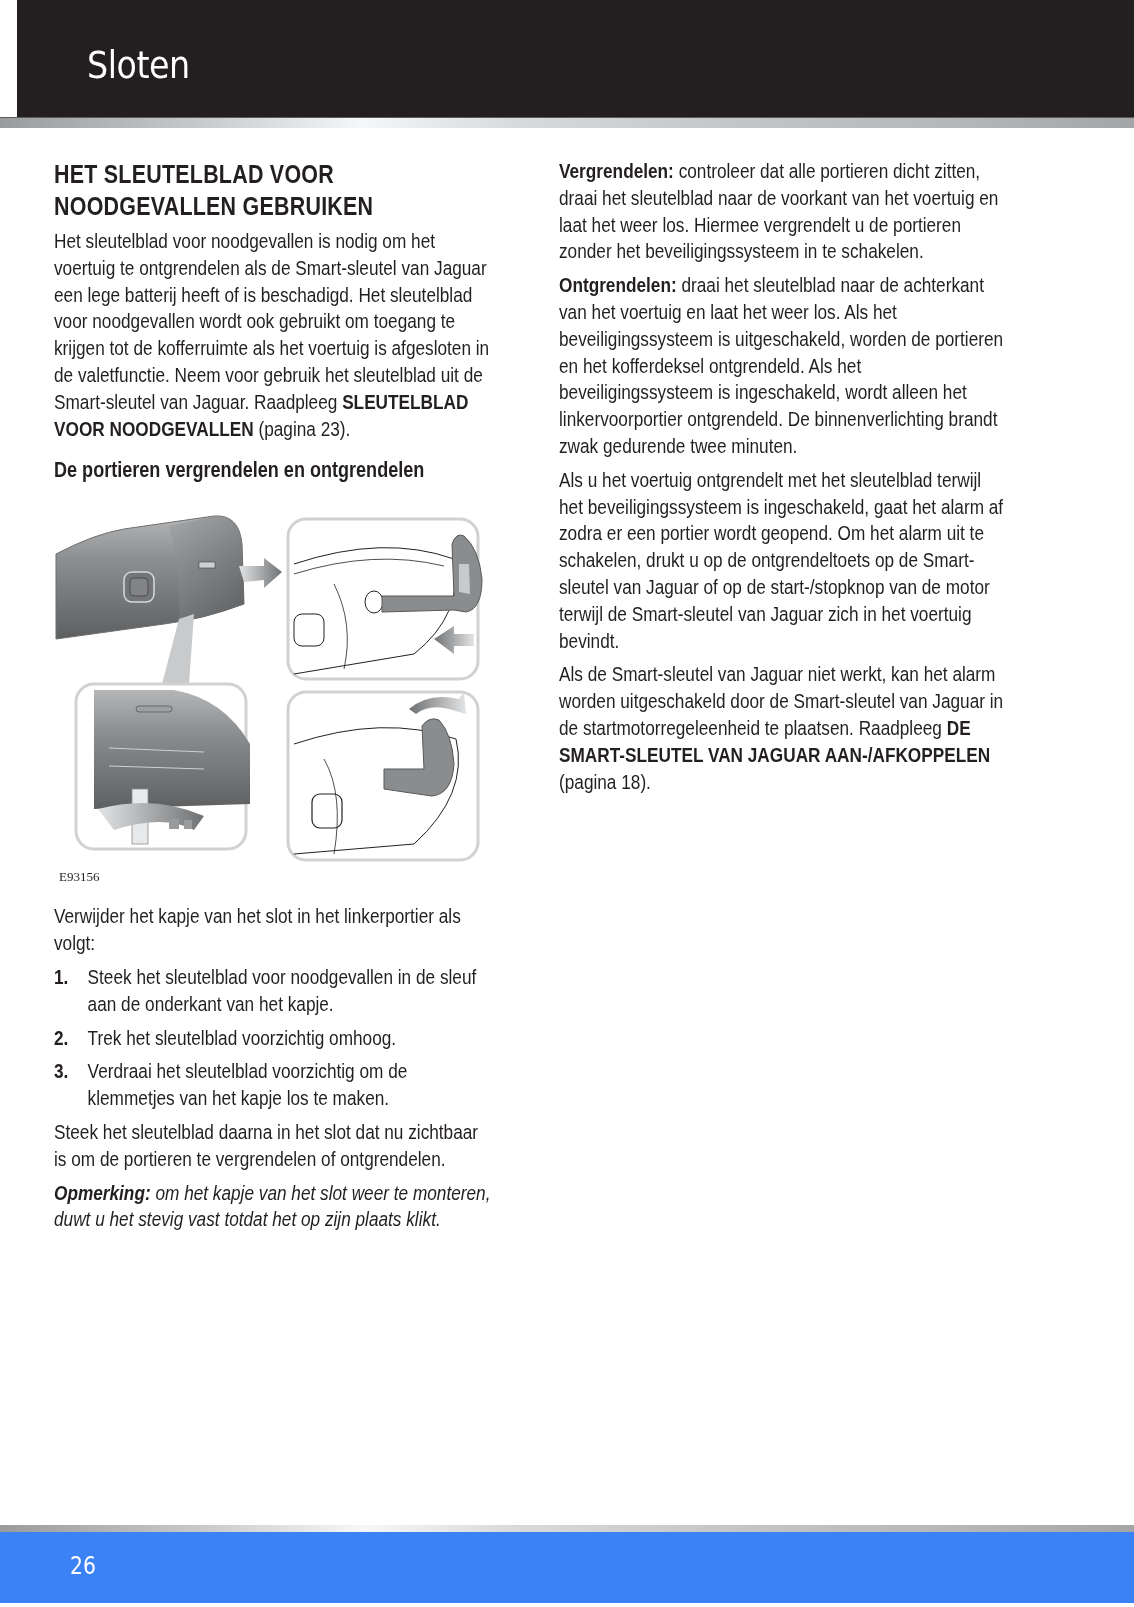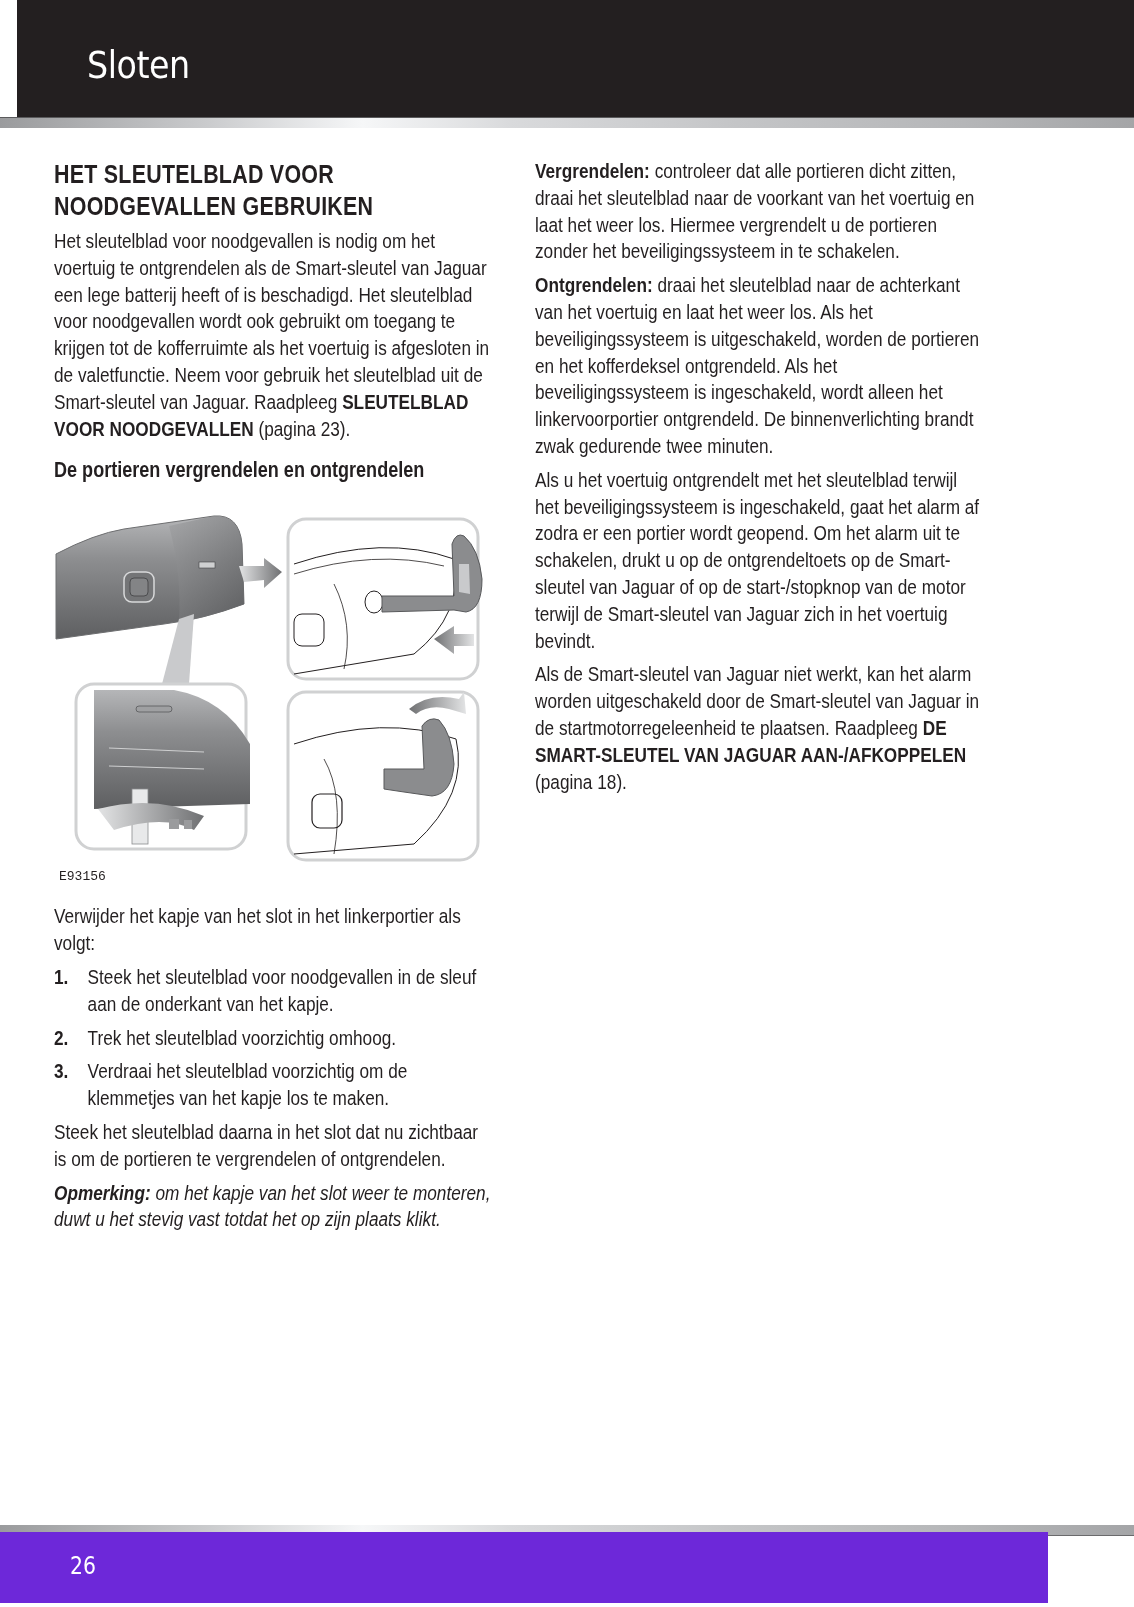--- a/index.html
+++ b/index.html
@@ -18,32 +18,32 @@
     font-size: 37px; font-weight: normal; letter-spacing: -0.5px;
     transform: scaleX(0.9); transform-origin: left top;
   }
   .chrome-bar {
     position: absolute; left: 0; width: 1134px; height: 10px;
     background: linear-gradient(90deg, #9a9b9d 0%, #c9cacc 18%, #f6f7f8 32%, #d9dadc 45%, #c4c5c7 65%, #b5b6b8 85%, #a4a5a7 100%);
   }
   .chrome-top { top: 117px; border-top: 1px solid #5a5a5c; }
   .chrome-bottom { top: 1525px; border-bottom: 1px solid #6a6a6c; }
   .footer {
-    position: absolute; left: 0; top: 1532px; width: 1048px; height: 71px;
-    background: #6d28d9;
+    position: absolute; left: 0; top: 1532px; width: 1134px; height: 71px;
+    background: #3b82f6;
   }
   .page-number {
     position: absolute; left: 70px; top: 20px; color: #ffffff;
     font-family: "DejaVu Sans", sans-serif; font-size: 24px;
     transform: scaleX(0.85); transform-origin: left top;
   }
 
   .col { position: absolute; top: 158px; }
   .col-left { left: 54px; width: 440px; }
-  .col-right { left: 535px; width: 450px; }
+  .col-right { left: 559px; width: 450px; }
 
   .narrow { transform: scaleX(0.84); transform-origin: left top; width: 119%; }
 
   h1.section-title {
     margin: 0 0 6px 0; font-size: 25.5px; line-height: 32px; font-weight: bold;
     letter-spacing: 0.3px;
   }
   p, .list-item {
     margin: 0 0 7px 0; font-size: 20.5px; line-height: 26.8px;
   }
@@ -52,21 +52,21 @@
   }
   b { font-weight: bold; }
   .note { font-style: italic; }
 
   .figure {
     position: relative; width: 440px; height: 385px; margin: 20px 0 0 0;
   }
   .figure svg { position: absolute; left: 0; top: 0; }
   .figure-id {
     position: absolute; left: 5px; top: 365px; font-size: 13px;
-    font-family: Liberation Mono, monospace;
+    font-family: Liberation Serif, serif;
   }
 
   .steps-block { margin-top: 14px; }
   .list-item { display: flex; }
   .list-num { width: 40px; flex: none; font-weight: bold; }
   .list-text { flex: 1; }
 </style>
 </head>
 <body>
 

